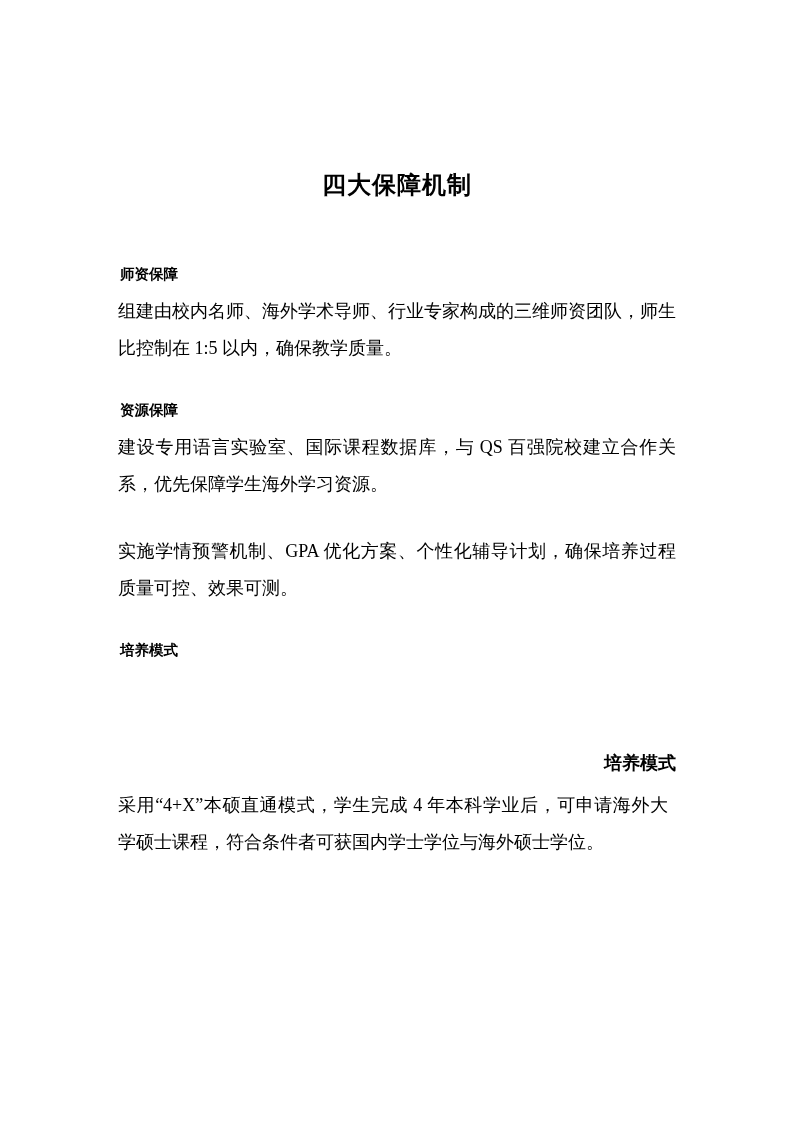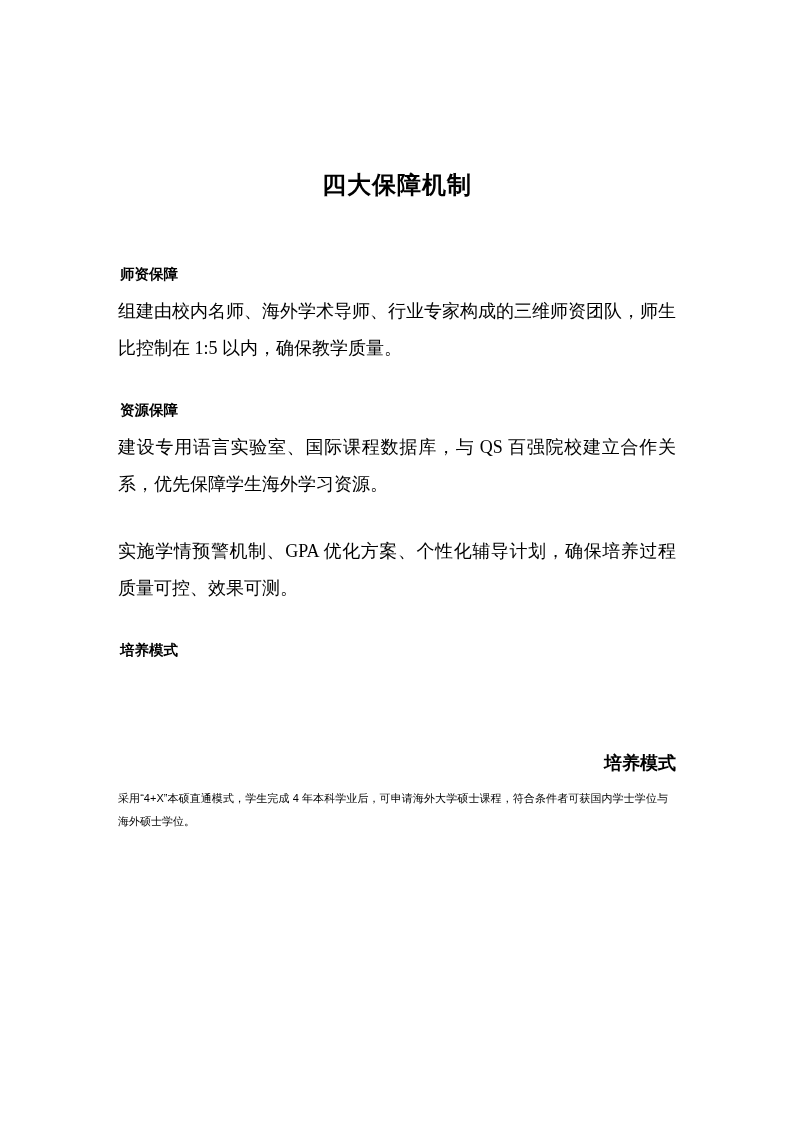--- a/index.html
+++ b/index.html
@@ -54,22 +54,22 @@
   }
   .sub-title {
     text-align: right;
     font-family: "Liberation Sans", "DejaVu Sans", sans-serif;
     font-weight: bold;
     font-size: 18px;
     margin: 86px 0 0 0;
     line-height: 1.6;
   }
   .sub-body {
-    font-family: Liberation Sans, sans-serif;
-    font-size: 11px;
+    font-family: Liberation Serif, serif;
+    font-size: 18px;
     line-height: 2.05;
     margin: 10px 8px 0 0;
     text-align: justify;
     text-justify: inter-ideograph;
     text-indent: 0;
   }
 </style>
 </head>
 <body>
 

